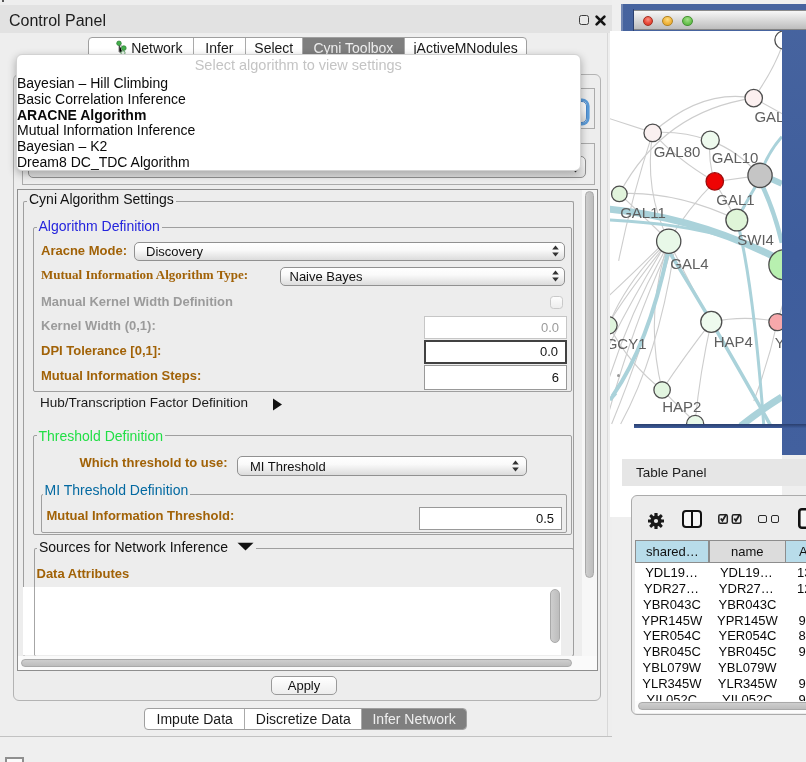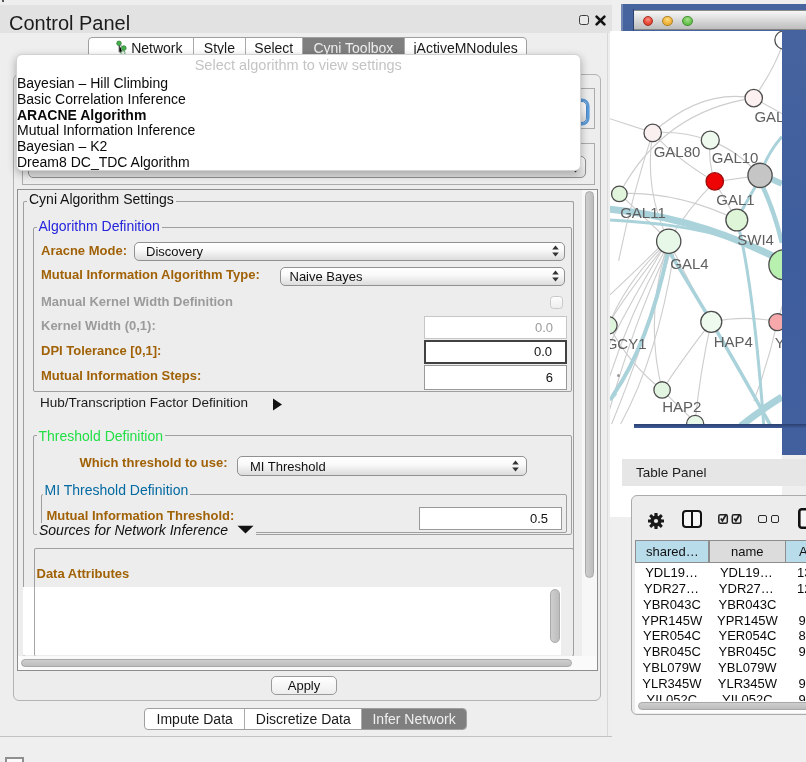--- a/index.html
+++ b/index.html
@@ -10,56 +10,56 @@
 .grp { border:1px solid #9f9f9f; border-radius:2px; }
 .gt { position:absolute; background:#ededed; padding:0 2px; font-size:14px;
   line-height:15px; white-space:nowrap; }
 .lbl { position:absolute; font-size:13px; font-weight:bold;
   color:#a16207; white-space:nowrap; }
 .combo { position:absolute; border:1px solid #919191; border-radius:5px;
   background:linear-gradient(180deg,#ffffff 0%,#fafafa 40%,#ebebeb 70%,#dcdcdc 100%);
   font-size:13px; color:#111; }
 .combo .ct { position:absolute; top:50%; transform:translateY(-50%); white-space:nowrap;}
 .combo svg.ar { position:absolute; top:50%; transform:translateY(-50%); }
-.inp { position:absolute; background:#fff; font-size:13px; text-align:right; padding-right:13px; }
+.inp { position:absolute; background:#fff; font-size:13px; text-align:right; padding-right:7px; }
 .seg { position:absolute; background:#fff; border:1px solid #9f9f9f; border-radius:4px;
   display:flex; font-size:14px; color:#1a1a1a; overflow:hidden; }
 .seg .s { display:flex; align-items:center; justify-content:center; border-left:1px solid #aaa; }
 .seg .s:first-child { border-left:none; }
 .seg .dark { background:#7f7f7f; color:#efefef; }
 .thumbv { background:linear-gradient(90deg,#cecece,#bdbdbd); border:1px solid #a9a9a9; border-radius:5px; }
 .thumbh { background:linear-gradient(180deg,#cecece,#bdbdbd); border:1px solid #a9a9a9; border-radius:5px; }
 </style>
 </head>
 <body>
 <div id="stage">
 
 <div class="abs" style="left:0;top:0;width:612px;height:737px;background:#eeeeee;"></div>
 <div class="abs" style="left:2px;top:0;width:2px;height:2px;background:#555;"></div>
 
 <div class="abs" style="left:0;top:5px;width:612px;height:27.5px;background:#e2e2e2;"></div>
-<div class="abs" style="left:9px;top:12px;font-size:20px;color:#1c1c1c;">Control Panel</div>
+<div class="abs" style="left:9px;top:12px;font-size:16px;color:#1c1c1c;">Control Panel</div>
 <div class="abs" style="left:579px;top:15px;width:10px;height:10px;border:1.6px solid #3c3c3c;border-radius:2.5px;background:#e9e9e9;"></div>
 <svg class="abs" style="left:594px;top:14px;" width="13" height="13" viewBox="0 0 13 13">
  <path d="M2.6,2.6 L10.4,10.4 M10.4,2.6 L2.6,10.4" stroke="#131313" stroke-width="2.7" stroke-linecap="round"></path>
 </svg>
 
 <div class="abs" style="left:0;top:736px;width:612px;height:1px;background:#c2c2c2;"></div>
 <div class="abs" style="left:607px;top:33px;width:1px;height:703px;background:#d8d8d8;"></div>
 
 <div class="seg" style="left:88px;top:37px;width:439px;height:21px;padding-left:16px;">
   <div class="s" style="width:91.5px;">
     <svg width="12" height="15" viewBox="0 0 12 15" style="margin-right:4px;">
       <path d="M4,3.5 L8.5,8 M4,3.5 L4,12 L7.5,12.5" stroke="#8a8a8a" stroke-width="1"></path>
       <circle cx="4" cy="3.3" r="2.3" fill="#44b04c" stroke="#2e7d36" stroke-width="0.7"></circle>
       <circle cx="8.8" cy="8.1" r="2.4" fill="#44b04c" stroke="#2e7d36" stroke-width="0.7"></circle>
       <circle cx="8" cy="12.9" r="2.1" fill="#e9f5ea" stroke="#2e7d36" stroke-width="0.7"></circle>
     </svg>
     Network</div>
-  <div class="s" style="width:54.5px;">Style</div>
+  <div class="s" style="width:54.5px;">Infer</div>
   <div class="s" style="width:59px;">Select</div>
   <div class="s dark" style="width:107px;">Cyni Toolbox</div>
   <div class="s" style="width:127px;">jActiveMNodules</div>
 </div>
 
 <div class="abs" style="left:12.5px;top:74px;width:588px;height:627px;border:1px solid #b3b3b3;border-radius:6px;background:#ededed;"></div>
 
 <div class="abs" style="left:22px;top:87.5px;width:573px;height:41.5px;border:1px solid #ababab;"></div>
 <div class="combo" style="left:28px;top:101px;width:559px;height:22px;box-shadow:0 0 0 2.6px #5b9bd8;border-color:#4a86c8;">
   <svg class="ar" style="right:5px;" width="9" height="13" viewBox="0 0 9 13">
@@ -89,21 +89,21 @@
 <div class="gt" style="left:36.5px;top:219.3px;color:#2424dd;">Algorithm Definition</div>
 
 <div class="lbl" style="left:41px;top:243.3px;">Aracne Mode:</div>
 <div class="combo" style="left:134px;top:241.5px;width:431px;height:19.5px;">
   <div class="ct" style="left:11px;">Discovery</div>
   <svg class="ar" style="right:4.5px;" width="9" height="13" viewBox="0 0 9 13">
         <path d="M4.5,1 L7.8,5 L1.2,5 Z" fill="#333"></path>
         <path d="M4.5,12 L1.2,8 L7.8,8 Z" fill="#333"></path>
       </svg>
 </div>
-<div class="lbl" style="left:41px;top:267px;">Mutual Information Algorithm Type:</div>
+<div class="lbl" style="left:41px;top:267px;font-family:Liberation Serif, serif;">Mutual Information Algorithm Type:</div>
 <div class="combo" style="left:280px;top:266.5px;width:285px;height:19px;">
   <div class="ct" style="left:8.5px;">Naive Bayes</div>
   <svg class="ar" style="right:4.5px;" width="9" height="13" viewBox="0 0 9 13">
         <path d="M4.5,1 L7.8,5 L1.2,5 Z" fill="#333"></path>
         <path d="M4.5,12 L1.2,8 L7.8,8 Z" fill="#333"></path>
       </svg>
 </div>
 <div class="lbl" style="left:41px;top:294px;color:#9b9b9b;">Manual Kernel Width Definition</div>
 <div class="abs" style="left:550px;top:296px;width:13px;height:13px;border:1px solid #c9c9c9;border-radius:3.5px;background:linear-gradient(180deg,#fdfdfd,#ededed);"></div>
 <div class="lbl" style="left:41px;top:317.5px;color:#9b9b9b;">Kernel Width (0,1):</div>
@@ -126,21 +126,21 @@
         <path d="M4.5,1 L7.8,5 L1.2,5 Z" fill="#333"></path>
         <path d="M4.5,12 L1.2,8 L7.8,8 Z" fill="#333"></path>
       </svg>
 </div>
 <div class="abs grp" style="left:41px;top:494px;width:526px;height:39px;"></div>
 <div class="gt" style="left:42.5px;top:483.3px;color:#0369a1;">MI Threshold Definition</div>
 <div class="lbl" style="left:46.5px;top:508px;">Mutual Information Threshold:</div>
 <div class="inp" style="left:419px;top:506.5px;width:143px;height:23.5px;border:1px solid #999;color:#111;line-height:21px;">0.5</div>
 
 <div class="abs grp" style="left:33.5px;top:548px;width:540px;height:108px;border-bottom:none;"></div>
-<div class="gt" style="left:37px;top:523px;color:#111;font-style:italic;">Sources for Network Inference <svg width="17" height="9" viewBox="0 0 17 9" style="vertical-align:1.5px;margin-left:5px;">
+<div class="gt" style="left:37px;top:540px;color:#111;">Sources for Network Inference <svg width="17" height="9" viewBox="0 0 17 9" style="vertical-align:1.5px;margin-left:5px;">
         <path d="M0.5,0.8 L16.5,0.8 L8.5,8.6 Z" fill="#111"></path>
       </svg></div>
 <div class="lbl" style="left:36.5px;top:566px;">Data Attributes</div>
 <div class="abs" style="left:23px;top:587px;width:538px;height:68px;background:#fff;"></div>
 <div class="abs" style="left:33.5px;top:587px;width:1px;height:68px;background:#a6a6a6;"></div>
 <div class="abs thumbv" style="left:550px;top:589px;width:9.5px;height:54px;"></div>
 
 <div class="abs" style="left:271px;top:676px;width:66px;height:19px;border:1px solid #9a9a9a;border-radius:5px;background:linear-gradient(180deg,#ffffff,#ededed);font-size:13px;color:#111;text-align:center;line-height:17px;">Apply</div>
 
 <div class="seg" style="left:144px;top:707.5px;width:323px;height:22.5px;">

